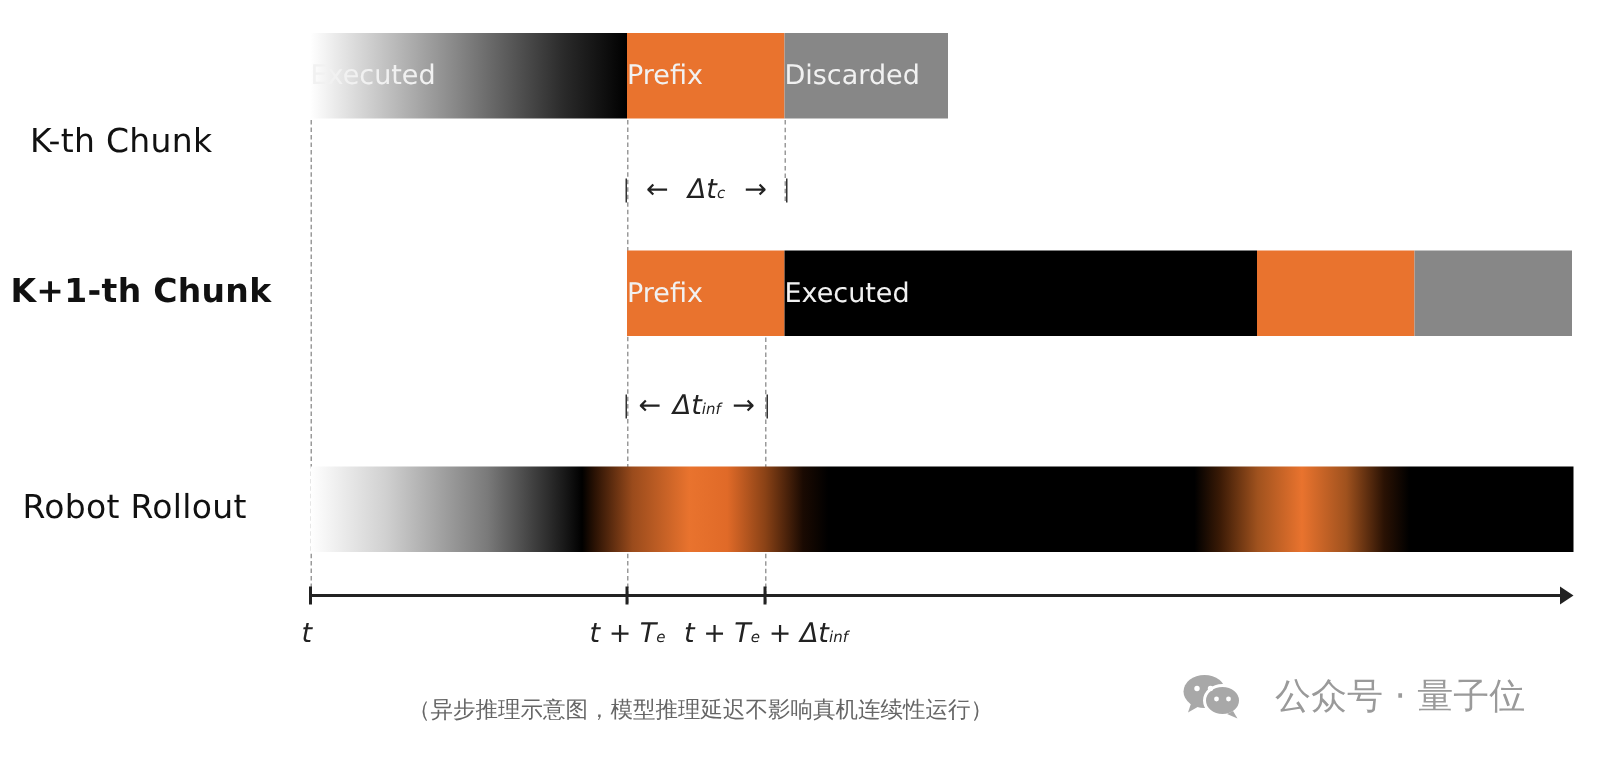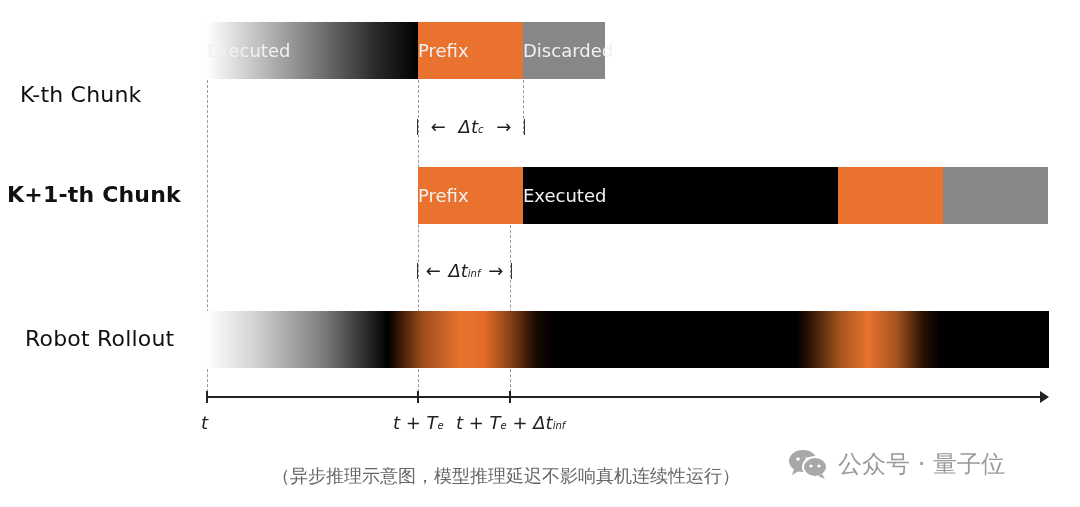--- a/index.html
+++ b/index.html
@@ -10,44 +10,44 @@
   .seg { position: absolute; display: flex; align-items: center; justify-content: flex-start;
          font-size: 18px; color: #f1f1f1; white-space: nowrap; }
   .dash-v { position: absolute; width: 0; border-left: 1px dashed #9a9a9a; }
   .delta { position: absolute; font-size: 18px; color: #222; white-space: nowrap;
            display: flex; align-items: center; }
   .delta .bar { display: inline-block; width: 1px; height: 16px; background: #333; }
   .sub { font-size: 10px; font-style: italic; }
   .axis-line { position: absolute; height: 2px; background: #222; }
   .tick { position: absolute; width: 1.5px; height: 12px; background: #222; }
   .tick-label { position: absolute; font-size: 18px; color: #222; white-space: nowrap; font-style: italic; }
-  .caption { position: absolute; font-size: 18px; color: #666; white-space: nowrap; }
+  .caption { position: absolute; font-size: 15px; color: #666; white-space: nowrap; }
   .watermark { position: absolute; font-size: 24px; color: #9a9a9a; white-space: nowrap;
-               display: flex; align-items: center; gap: 8px; }
+               display: flex; align-items: center; gap: 20px; }
 </style>
 </head>
 <body>
 
 <div class="abs row-label" style="left:20px; top:37px;margin-top:45px;">K-th Chunk</div>
 <div class="abs row-label" style="left:7px; top:182px;font-weight:bold;">K+1-th Chunk</div>
-<div class="abs row-label" style="left:25px; top:326px;">Robot Rollout</div>
+<div class="abs row-label" style="left:15px; top:326px;">Robot Rollout</div>
 
 <div class="dash-v" style="left:207px; top:80px; height:322px;"></div>
 <div class="dash-v" style="left:418px; top:80px; height:322px;"></div>
 <div class="dash-v" style="left:523px; top:80px; height:54px;"></div>
 <div class="dash-v" style="left:510px; top:225px; height:177px;"></div>
 
 <div>
   <div class="seg" style="left:207px; top:22px; width:211px; height:57px; background:linear-gradient(to right, #ffffff 0%, #d8d8d8 15%, #8a8a8a 45%, #2a2a2a 80%, #000000 100%);">
     <span>Executed</span>
   </div>
   <div class="seg" style="left:418px; top:22px; width:105px; height:57px; background:#E9732E;">
     <span>Prefix</span>
   </div>
-  <div class="seg" style="left:523px; top:22px; width:82px; height:57px; background:#878787;">
+  <div class="seg" style="left:523px; top:22px; width:109px; height:57px; background:#878787;">
     <span>Discarded</span>
   </div>
 </div>
 
 <div class="delta" style="left:417px; top:116px; width:108px; justify-content:space-between;">
   <span class="bar"></span>
   <span>←</span>
   <span><span style="font-style:italic;">Δt</span><span class="sub">c</span></span>
   <span>→</span>
   <span class="bar"></span>

